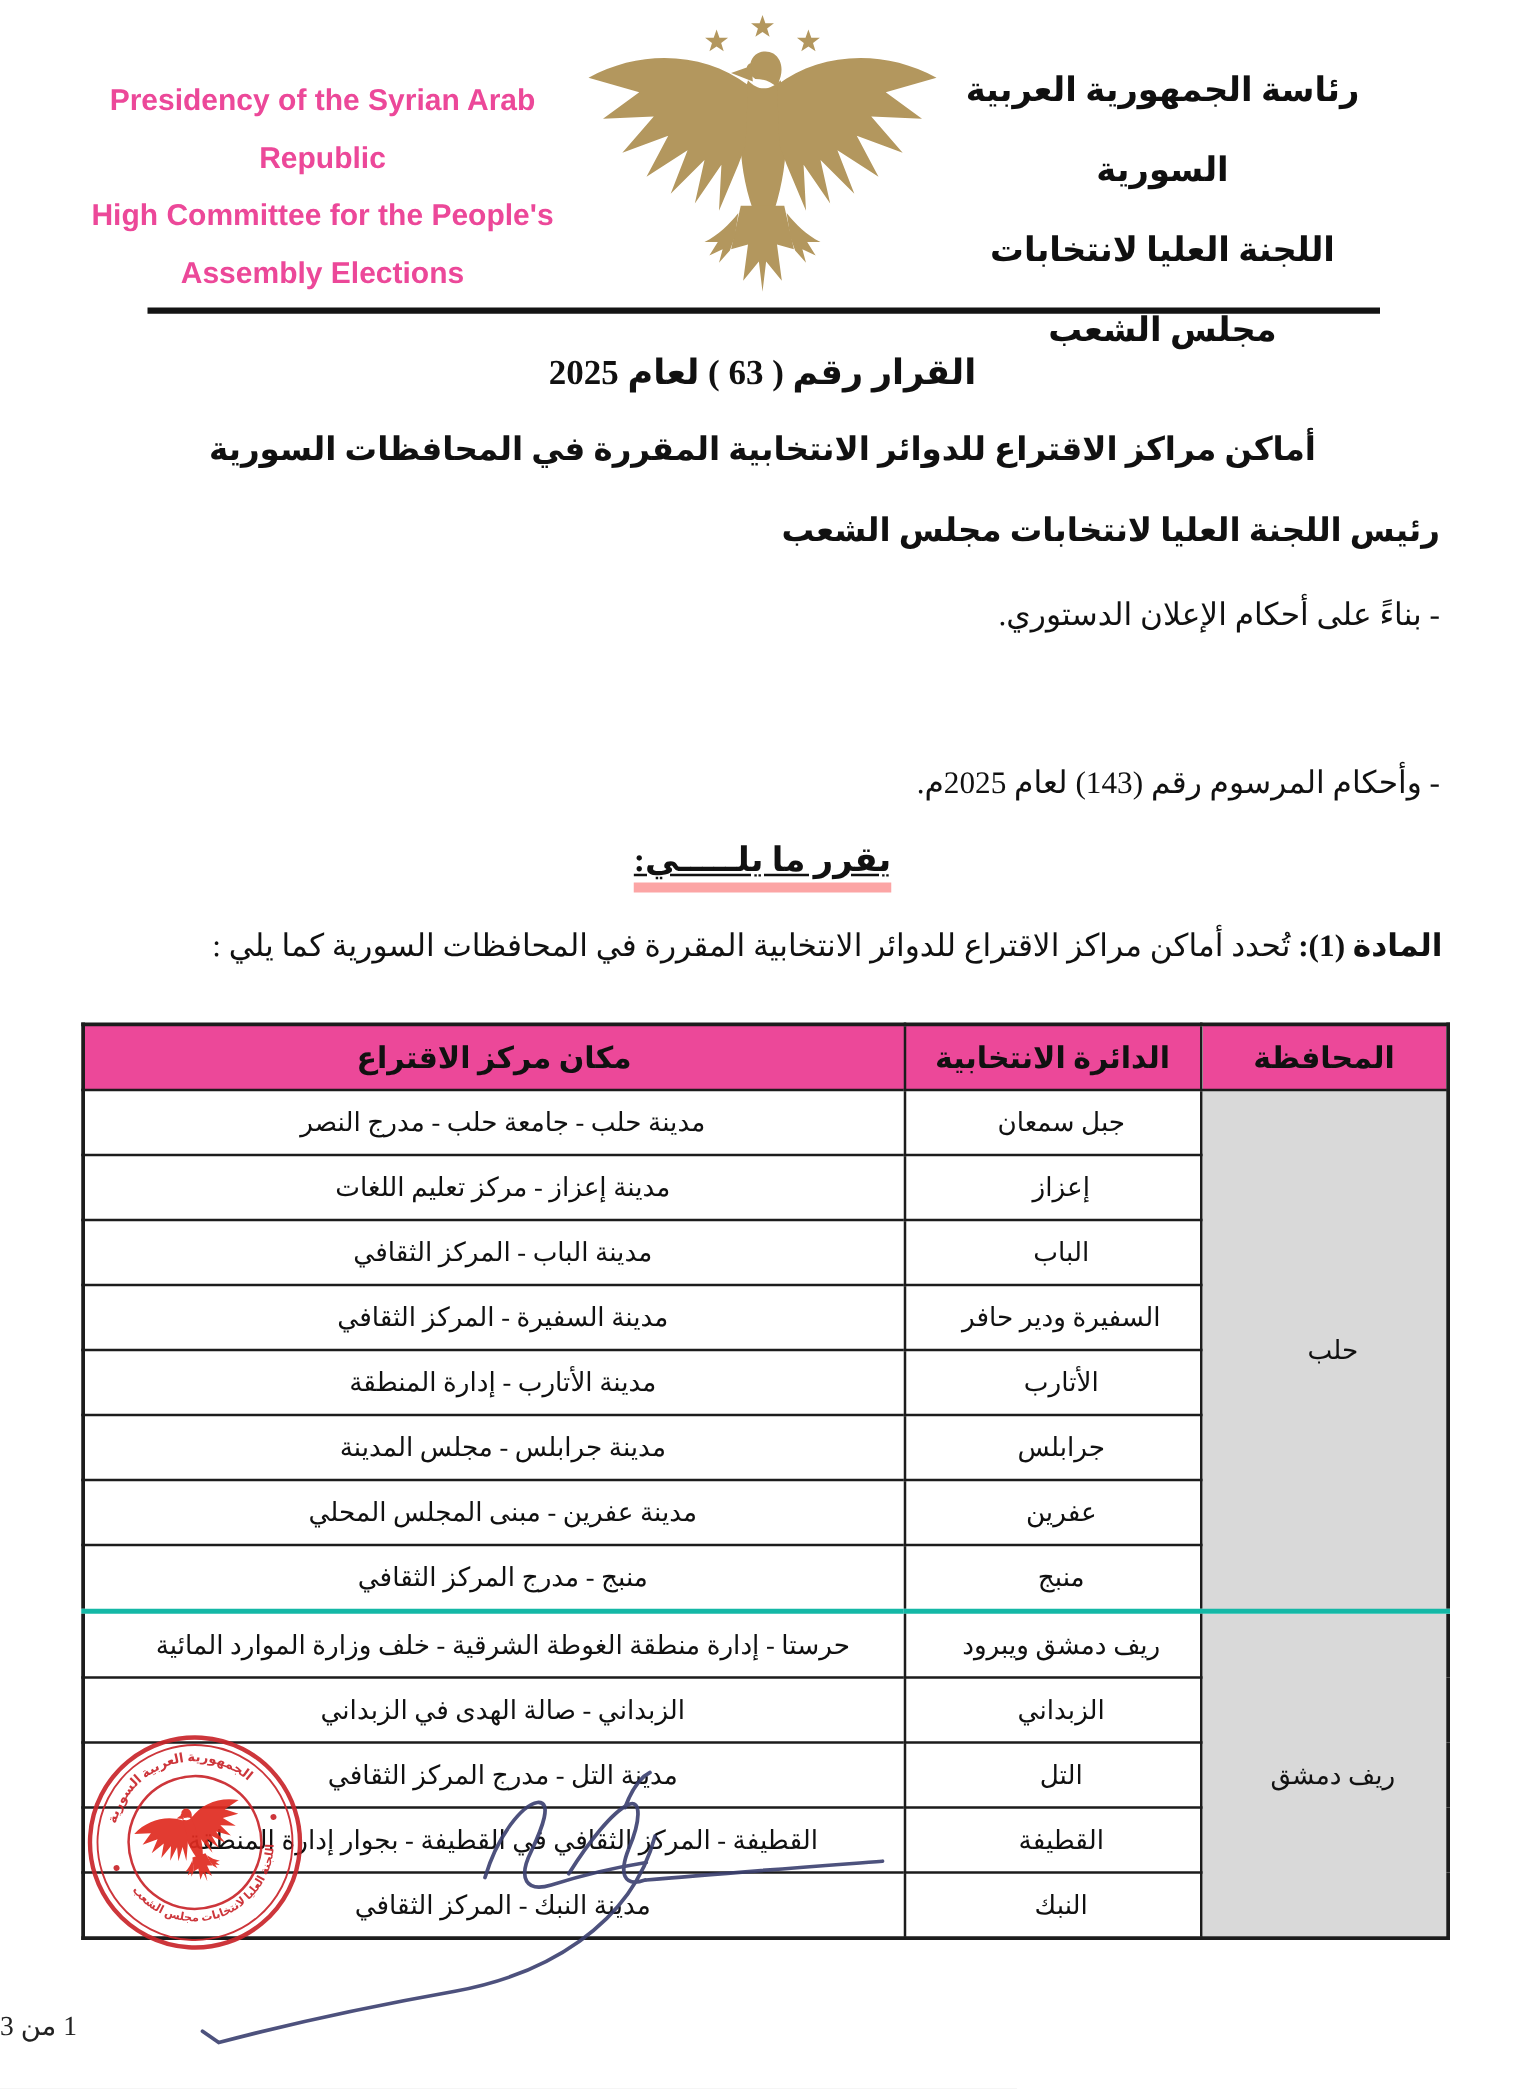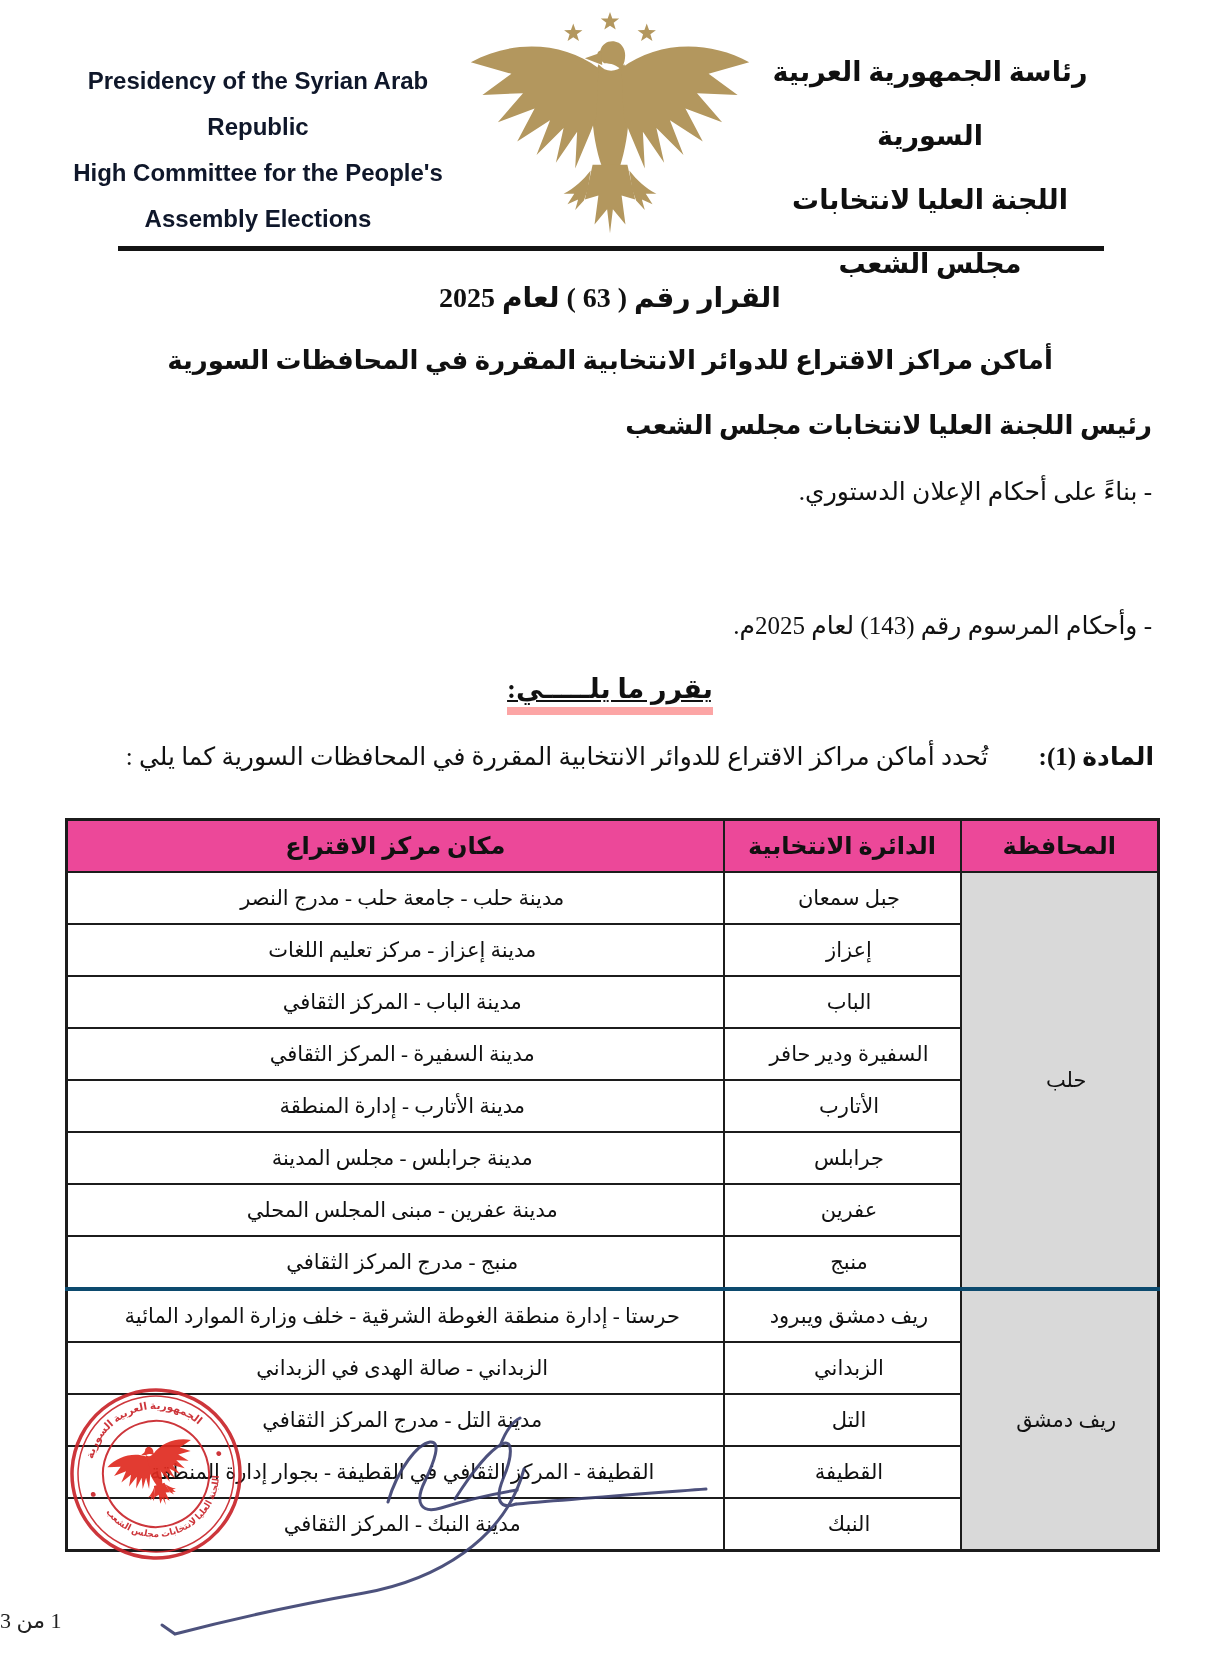--- a/index.html
+++ b/index.html
@@ -10,21 +10,21 @@
     background:#ffffff;
     font-family:"Liberation Serif","DejaVu Sans",sans-serif;
     color:#111;
     overflow:hidden;
   }
   
   .header-en{
     position:absolute;left:58px;top:58px;width:400px;
     text-align:center;
     font-family:"Liberation Sans","DejaVu Sans",sans-serif;
-    font-size:24px;font-weight:600;color:#0f172a;
+    font-size:24px;font-weight:600;color:#ec4899;
     line-height:46px;
   }
   .emblem{position:absolute;left:448px;top:10px;width:324px;height:232px;}
   .header-ar{
     position:absolute;left:742px;top:40px;width:376px;
     direction:rtl;text-align:center;
     font-size:27px;font-weight:bold;color:#101010;
     line-height:64px;
     font-family:"Liberation Serif","DejaVu Sans",sans-serif;
   }
@@ -36,37 +36,37 @@
     font-size:26px;font-weight:bold;}
   .issuer-line{position:absolute;right:68px;top:410px;left:80px;direction:rtl;text-align:right;
     font-size:26px;font-weight:bold;}
   .preamble-line{position:absolute;right:68px;left:80px;direction:rtl;text-align:right;font-size:25px;}
   .pre-0{top:477px}.pre-1{top:544px}.pre-2{top:611px}
   .decree-heading{position:absolute;left:0;top:673px;width:100%;text-align:center;direction:rtl;
     font-size:27px;font-weight:bold;}
   .decree-heading span{border-bottom:8px solid #fca5a5;padding-bottom:3px;text-decoration:underline;}
   .article-line{position:absolute;right:66px;left:100px;top:742px;direction:rtl;text-align:right;
     font-size:25px;}
-  .article-line b{font-weight:bold;margin-left:44px;}
+  .article-line b{font-weight:bold;}
   
   .poll-table{
     position:absolute;left:65px;top:818px;width:1092px;
     border-collapse:collapse;direction:rtl;table-layout:fixed;
   }
   .poll-table th,.poll-table td{
     border:2px solid #1c1c1c;text-align:center;vertical-align:middle;
     padding:2px 6px;overflow:hidden;
   }
   .poll-table{border:3px solid #1c1c1c;}
   .poll-table th{height:46px;background:#ec4899;font-size:24px;font-weight:bold;}
   .poll-table td{height:46px;font-size:21px;padding-left:20px;}
   .gov-cell{background:#d9d9d9;font-size:27px;font-weight:normal;}
   .district-cell{font-size:22px;}
   .place-cell{font-size:21px;}
-  tr.group-start td{border-top:4px solid #0c4a6e;}
+  tr.group-start td{border-top:4px solid #14b8a6;}
   
   .stamp{position:absolute;left:66px;top:1384px;width:180px;height:180px;opacity:.92;}
   .signature{position:absolute;left:0;top:0;width:1220px;height:1671px;pointer-events:none;}
   .page-footer{position:absolute;left:0;top:1608px;width:100%;text-align:left;direction:rtl;
     font-size:22px;color:#222;}
   .svg-defs{position:absolute;width:0;height:0;overflow:hidden;}
 </style>
 </head>
 <body>
 

